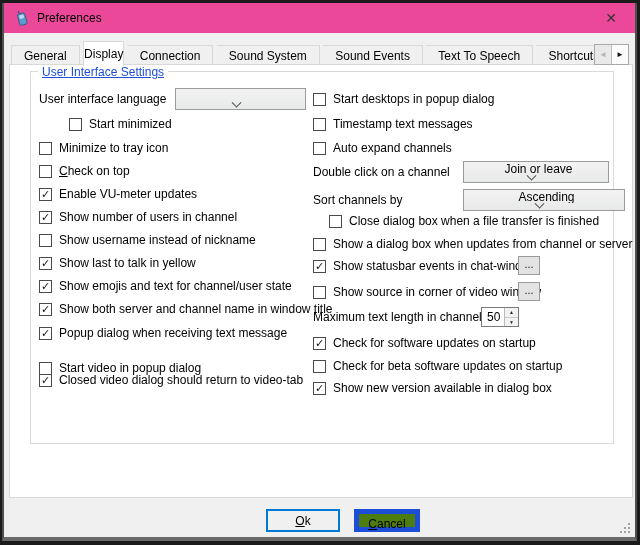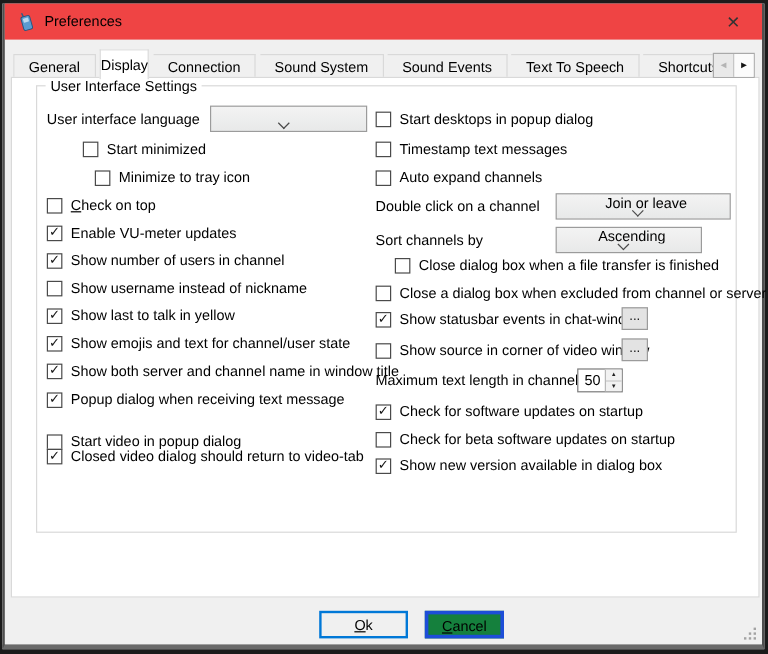--- a/index.html
+++ b/index.html
@@ -10,21 +10,21 @@
     font-size:12px; color:#000;
     position:relative;
   }
   .dialog {
     position:absolute; left:2px; top:3px; width:635px; height:538px;
     background:#f0f0f0;
     border-left:2px solid #4f4f4f; border-right:2px solid #4f4f4f;
     border-bottom:4px solid #6a6a6a;
   }
   
-  .titlebar { position:absolute; left:0; top:0; width:100%; height:30px; background:#ef4444; display:flex; align-items:center; }
+  .titlebar { position:absolute; left:0; top:0; width:100%; height:30px; background:#ec4899; display:flex; align-items:center; }
   .app-icon { width:16px; height:16px; margin-left:9px; display:inline-block; }
   .win-title { margin-left:8px; font-size:12px; color:#000; }
   .close-btn {
     position:absolute; right:5px; top:0; width:38px; height:30px;
     display:flex; align-items:center; justify-content:center;
     font-size:14px; color:#333; font-weight:400; cursor:default;
   }
   
   .tabbar { position:absolute; left:7px; top:38px; width:586px; height:27px; overflow:hidden; white-space:nowrap; }
   .tab {
@@ -50,21 +50,21 @@
   .pane {
     position:absolute; left:5px; top:61px; width:624px; height:434px;
     background:#fff; border:1px solid #d9d9d9; z-index:2;
   }
   .groupbox {
     position:absolute; left:20px; top:6px; width:584px; height:373px;
     border:1px solid #d9d9d9;
   }
   .group-legend {
     position:absolute; left:7px; top:-7px; background:#fff; padding:0 4px;
-    color:#000000; font-size:12px;
+    color:#1d4ed8; font-size:12px;text-decoration:underline;
   }
   
   .row { position:absolute; height:18px; display:flex; align-items:center; }
   .cb {
     width:13px; height:13px; border:1px solid #4a4a4a; background:#fff;
     display:flex; align-items:center; justify-content:center;
     font-size:11px; line-height:11px; color:#151515; flex:none;
   }
   .cb-label { margin-left:7px; white-space:nowrap; }
   .plain-label { white-space:nowrap; }
@@ -88,21 +88,21 @@
   .spin .btns div { flex:1; display:flex; align-items:center; justify-content:center; font-size:5px; color:#222; }
   .spin .btns .up { border-bottom:1px solid #c9c9c9; }
   
   .more-btn {
     position:absolute; width:22px; height:19px;
     background:#e3e3e3; border:1px solid #9b9b9b;
     text-align:center; font-size:11px; line-height:14px; color:#111;
   }
   
   .btn {
-    position:absolute; height:23px; background:#15803d; border:3px solid #1d4ed8;
+    position:absolute; height:23px; background:#4d7c0f; border:5px solid #1d4ed8;
     font-family:inherit; font-size:12px; text-align:center; line-height:20px; color:#000;
   }
   .btn.default { background:#f0f0f0; border:2px solid #0078d7; line-height:18px; }
   .grip { position:absolute; right:4px; bottom:3px; width:13px; height:13px; }
 </style>
 </head>
 <body>
 
 <div class="dialog">
 
@@ -144,21 +144,21 @@
       </div>
       <div class="combo" style="left:144px; top:16px; width:131px;">
         <span class="val"></span>
         <span class="chev"></span>
       </div>
 
       <div class="row" style="left:8px; top:43px;padding-left:30px;">
         <span class="cb"></span>
         <span class="cb-label">Start minimized</span>
       </div>
-      <div class="row" style="left:8px; top:67px;margin-left:40px;">
+      <div class="row" style="left:8px; top:67px;">
         <span class="cb"></span>
         <span class="cb-label">Minimize to tray icon</span>
       </div>
       <div class="row" style="left:8px; top:90px;">
         <span class="cb"></span>
         <span class="cb-label mnemo">Check on top</span>
       </div>
       <div class="row" style="left:8px; top:113px;">
         <span class="cb checked">✓</span>
         <span class="cb-label">Enable VU-meter updates</span>
@@ -213,32 +213,32 @@
         <span class="cb-label">Auto expand channels</span>
       </div>
       <div class="combo" style="left:432px; top:89px; width:146px;">
         <span class="val">Join or leave</span>
         <span class="chev"></span>
       </div>
 
       <div class="row" style="left:282px; top:119px;">
         <span class="plain-label">Sort channels by</span>
       </div>
-      <div class="combo" style="left:432px; top:117px; width:122px;">
+      <div class="combo" style="left:432px; top:117px; width:162px;">
         <span class="val">Ascending</span>
         <span class="chev"></span>
       </div>
 
       <div class="row" style="left:282px; top:140px;padding-left:16px;">
         <span class="cb"></span>
         <span class="cb-label">Close dialog box when a file transfer is finished</span>
       </div>
       <div class="row" style="left:282px; top:163px;">
         <span class="cb"></span>
-        <span class="cb-label">Close a dialog box when excluded from channel or server</span>
+        <span class="cb-label">Show a dialog box when updates from channel or server</span>
       </div>
       <div class="row" style="left:282px; top:185px;">
         <span class="cb checked">✓</span>
         <span class="cb-label">Show statusbar events in chat-window</span>
       </div>
       <div class="more-btn" style="left:487px; top:184px;">...</div>
 
       <div class="row" style="left:282px; top:211px;">
         <span class="cb"></span>
         <span class="cb-label">Show source in corner of video window</span>

